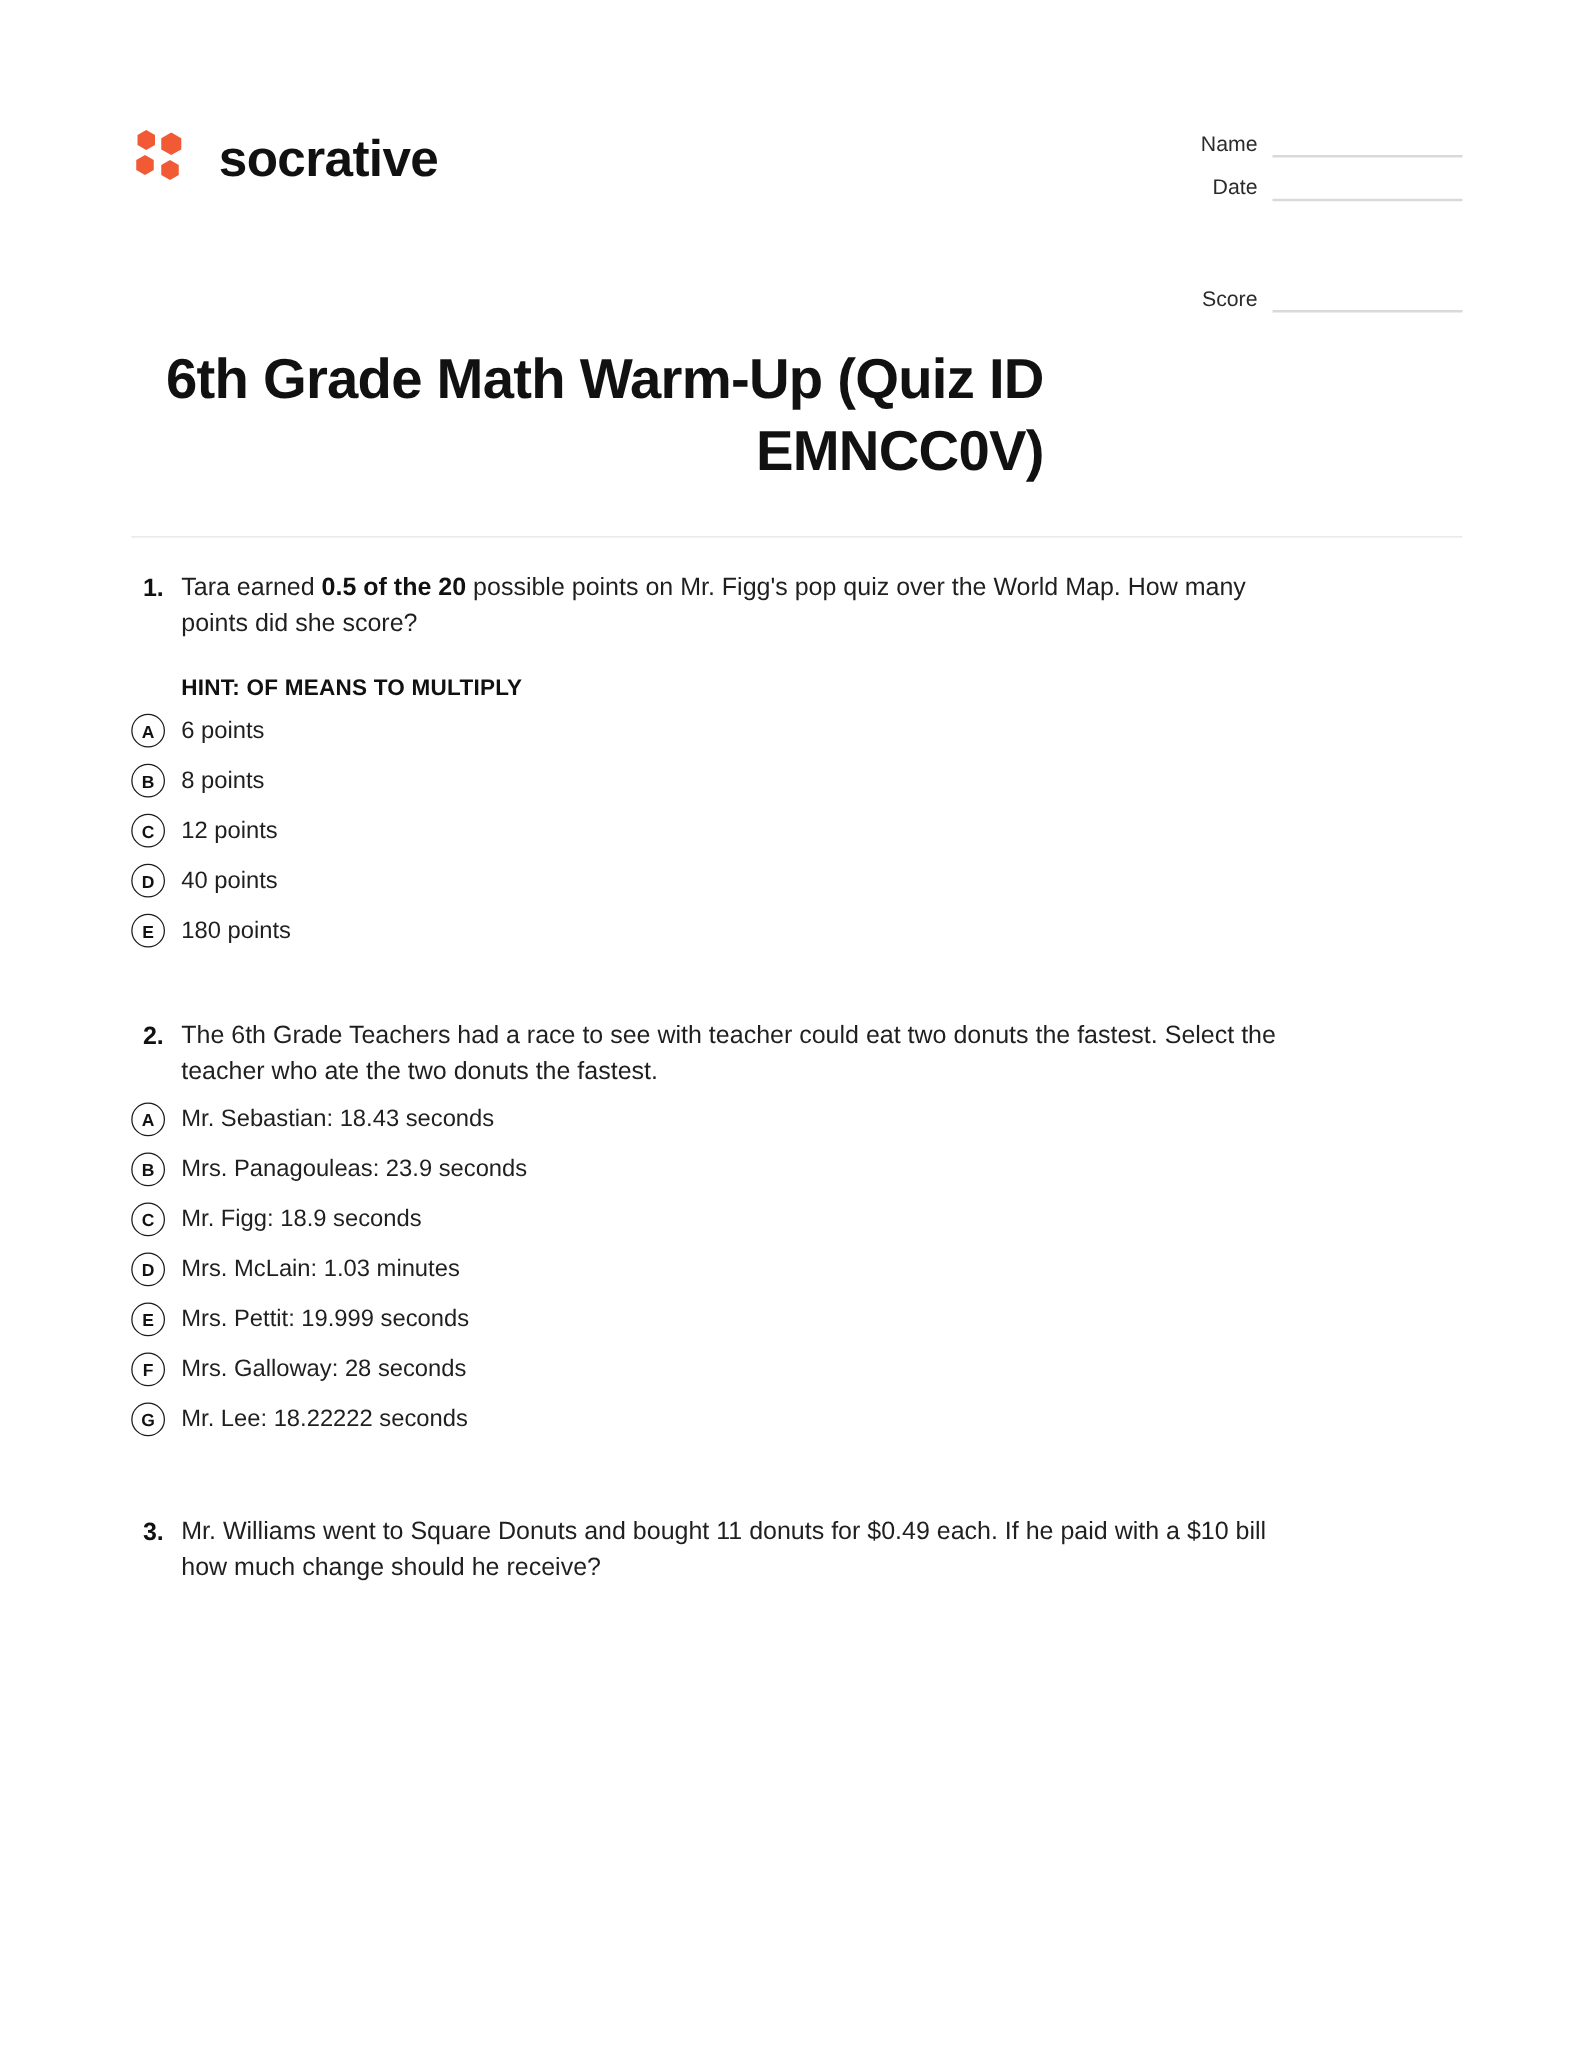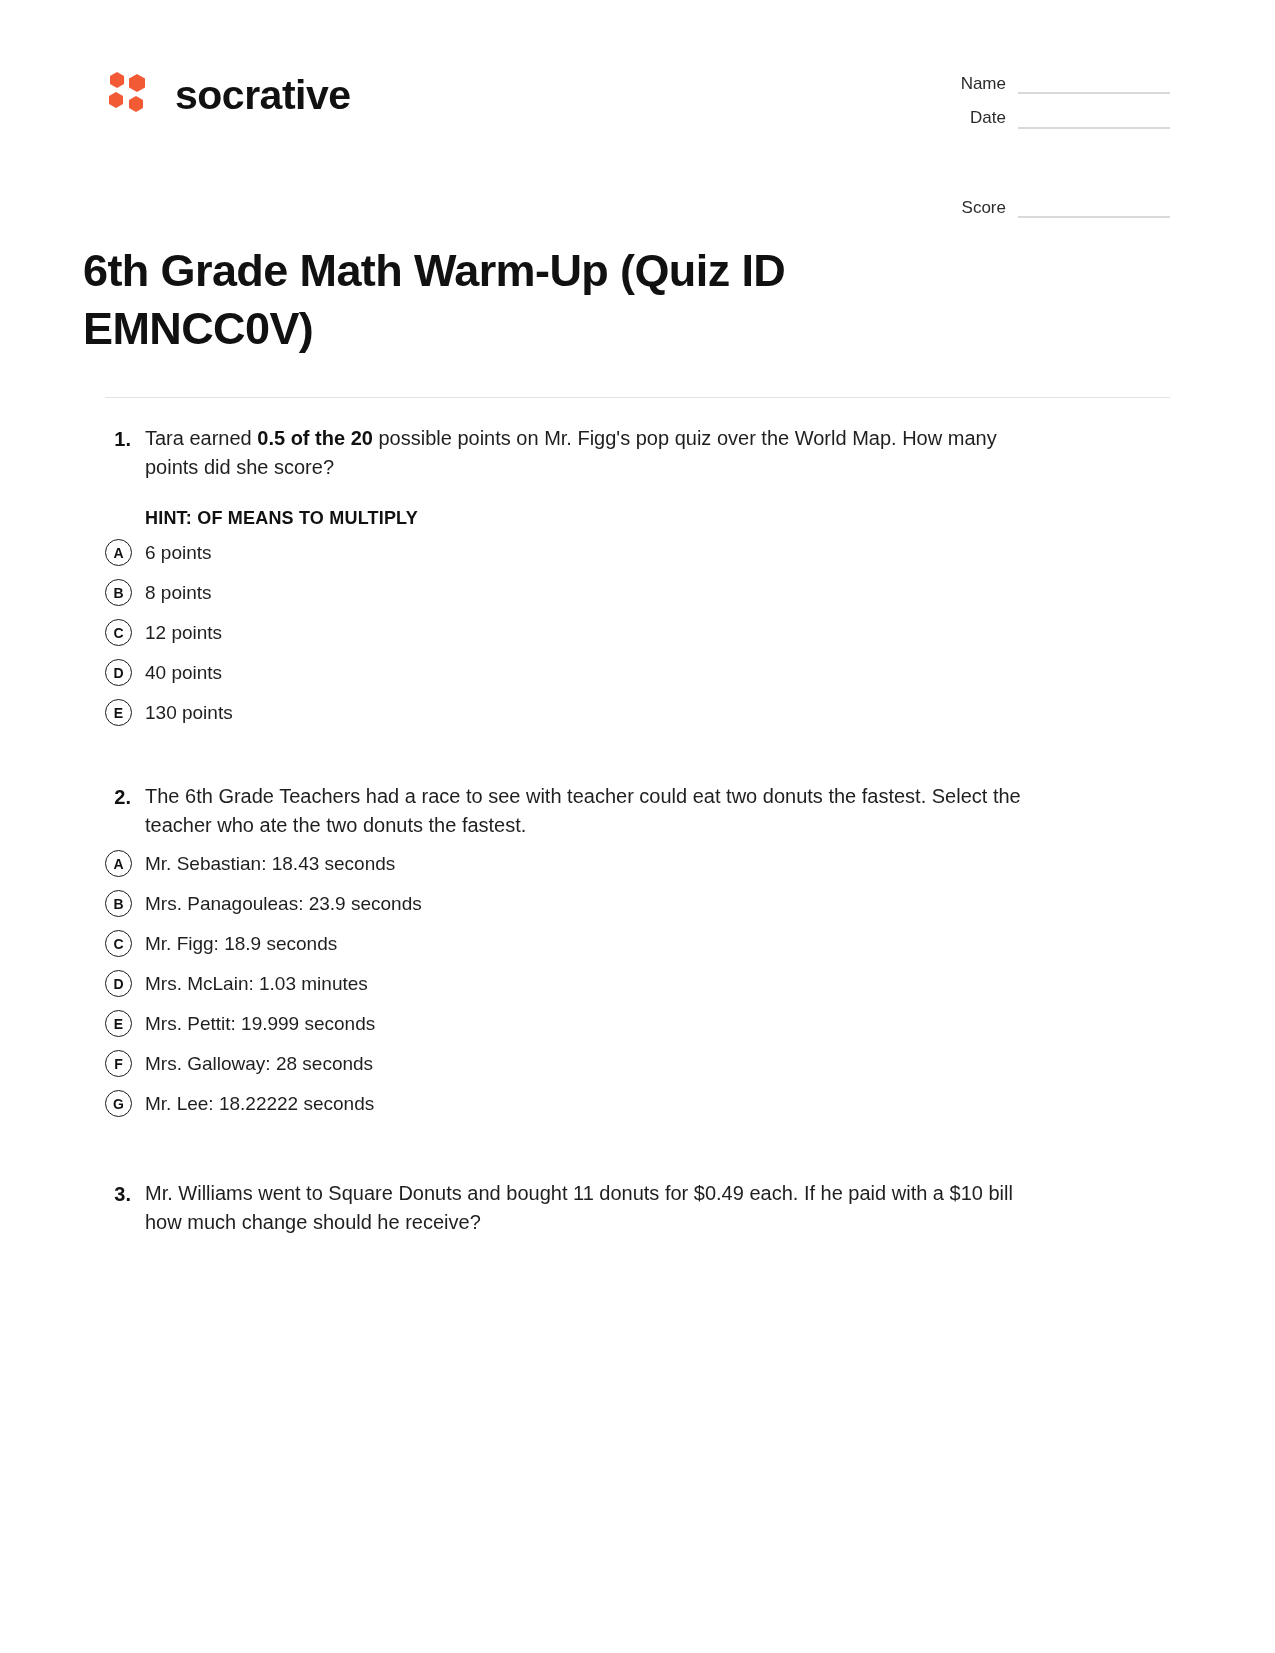--- a/index.html
+++ b/index.html
@@ -19,21 +19,21 @@
     height: 1653px;
     margin: 0 auto;
     background: #ffffff;
     box-sizing: border-box;
     overflow: hidden;
   }
 
   
   .header {
     position: relative;
-    padding: 60px 105px 0 105px;
+    padding: 92px 105px 0 105px;
     display: flex;
     justify-content: space-between;
     align-items: flex-start;
   }
   .brand {
     display: flex;
     align-items: center;
     gap: 16px;
     margin-top: 8px;
   }
@@ -74,22 +74,23 @@
     width: 152px;
     border-bottom: 2px solid #d9d9d9;
     height: 18px;
   }
   .meta-row.score-row {
     margin-top: 69px;
   }
 
   
   .title-block {
-    padding: 10px 105px 0 83px;
+    padding: 10px 105px 0 105px;
     position: relative;
+    text-align: right;
   }
   .quiz-title {
     font-size: 45px;
     font-weight: 700;
     line-height: 1.28;
     letter-spacing: -0.6px;
     color: #111111;
     max-width: 730px;
     margin: 0;
   }
@@ -235,21 +236,21 @@
         <li class="choice">
           <span class="choice-bubble">C</span>
           <span class="choice-text">12 points</span>
         </li>
         <li class="choice">
           <span class="choice-bubble">D</span>
           <span class="choice-text">40 points</span>
         </li>
         <li class="choice">
           <span class="choice-bubble">E</span>
-          <span class="choice-text">130 points</span>
+          <span class="choice-text">180 points</span>
         </li>
       </ul>
     </div>
 
     <div class="question q-gap-2">
       <div class="q-head">
         <span class="q-number">2.</span>
         <span class="q-text">The 6th Grade Teachers had a race to see with teacher could eat two donuts the fastest. Select the teacher who ate the two donuts the fastest.</span>
       </div>
 

